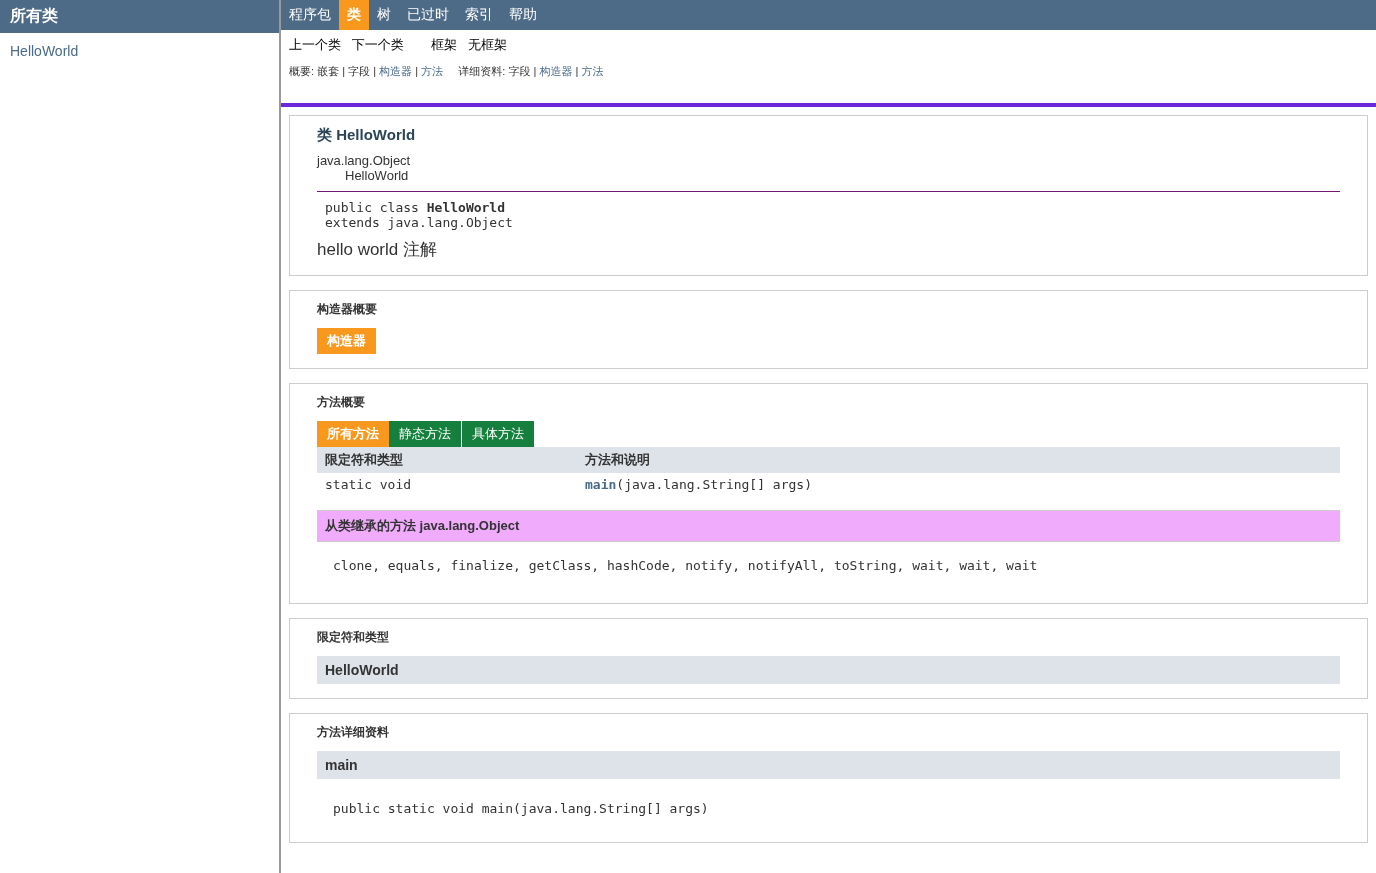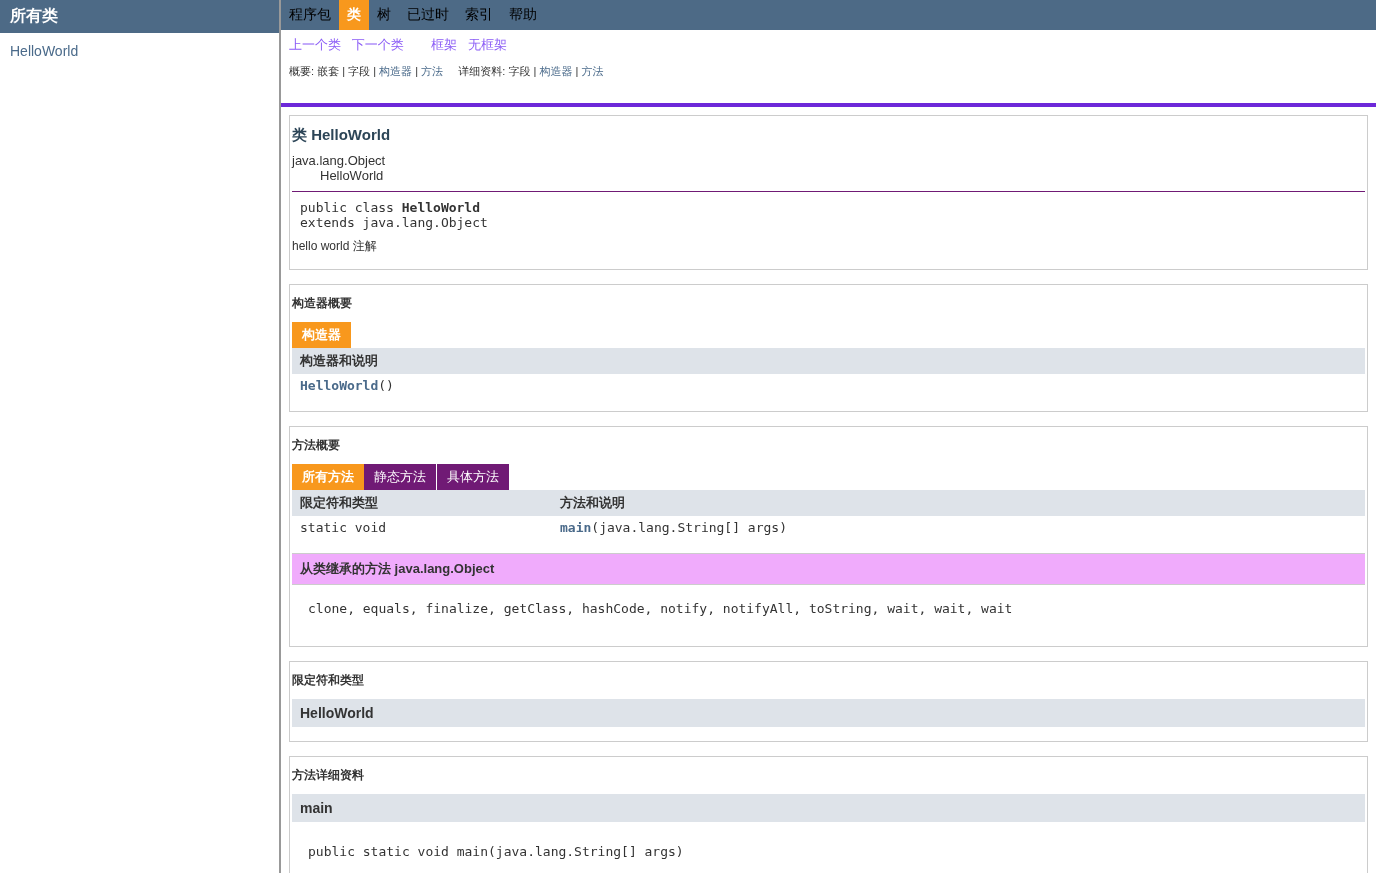--- a/index.html
+++ b/index.html
@@ -5,39 +5,39 @@
   html,body{margin:0;padding:0;height:100%;font-family:Arial,Helvetica,sans-serif;font-size:14px;color:#333;background:#fff}
   .layout{display:flex;height:100%}
   .sidebar{width:279px;border-right:2px solid #999;background:#fff;flex:none}
   .sidebar-header{background:#4d6a86;color:#fff;font-weight:bold;padding:6px 10px;font-size:16px}
   .sidebar-body{padding:10px}
   .sidebar-body a{color:#4a6a8a;text-decoration:none}
   .main{flex:1;overflow-y:auto}
   .navbar{background:#4d6a86;color:#fff;padding:0}
   .navbar ul{list-style:none;margin:0;padding:0;display:flex}
   .navbar li{padding:6px 8px;color:#fff;cursor:pointer;font-size:14px}
-  .navbar li a{color:#000000;text-decoration:none}
+  .navbar li a{color:#ffffff;text-decoration:none}
   .navbar li.active{background:#f8981d;font-weight:bold}
   .subnav{padding:6px 8px;font-size:13px;color:#333}
-  .subnav a{color:#8b5cf6;text-decoration:none;cursor:pointer}
+  .subnav a{color:#000000;text-decoration:none;cursor:pointer}
   .subnav .gap{display:inline-block;width:20px}
   .subnav2{padding:4px 8px 24px;font-size:11px;color:#333;border-bottom:4px solid #6d28d9}
   .subnav2 a{color:#4a6a8a;text-decoration:none;cursor:pointer}
   .content{padding:8px 8px 14px}
-  .section{border:1px solid #ccc;padding:8px 2px 14px;margin-bottom:14px;background:#fff}
+  .section{border:1px solid #ccc;padding:8px 27px 14px;margin-bottom:14px;background:#fff}
   .class-title{color:#2c4557;font-weight:bold;font-size:15px;margin:2px 0 8px}
   .inh{font-size:13px;padding-bottom:8px;border-bottom:1px solid #701a75;}
   .inh .child{padding-left:28px}
   pre, .mono{font-family:"DejaVu Sans Mono",Menlo,Consolas,monospace;font-size:13px;margin:8px;white-space:pre}
-  .annot{margin-top:6px;font-size:12px}
+  .annot{margin-top:6px;font-size:17px}
   .block-title{font-weight:bold;margin:2px 0 10px;font-size:12px}
   .tab-row{display:flex}
   .tab{padding:4px 10px;color:#fff;font-size:13px;cursor:pointer}
   .tab.orange{background:#f8981d;font-weight:bold}
-  .tab.blue{background:#701a75}
+  .tab.blue{background:#15803d}
   .tab.blue + .tab.blue{border-left:1px solid #fff}
   table.summary{width:100%;border-collapse:collapse}
   table.summary th{background:#dee3e9;text-align:left;font-weight:bold;padding:4px 8px;font-size:13px;border:0}
   table.summary td{background:#fff;padding:4px 8px;font-size:13px;border:0;vertical-align:top}
   .code-link{color:#4a6a8a}
   .inherited-head{background:#f0abfc;padding:6px 8px;font-weight:bold;font-size:13px;border:1px solid #ccc;border-left:0;border-right:0;margin-top:14px}
   .inherited-body{padding:8px;font-size:13px}
   .detail-name{background:#dee3e9;padding:6px 8px;font-weight:bold;font-size:14px}
   .detail-sig{padding:14px 8px 4px}
   .sep{color:#333}
@@ -99,30 +99,20 @@
         <pre><span>public class </span><b>HelloWorld</b>
 <span>extends java.lang.Object</span></pre>
         <div class="annot">hello world 注解</div>
       </div>
 
       <div class="section">
         <div class="block-title">构造器概要</div>
         <div class="tab-row">
           <div class="tab orange">构造器</div>
         </div>
-        <table class="summary">
-          <tbody>
-              <tr>
-                <th>构造器和说明</th>
-              </tr>
-          <tr>
-                <td class="mono"><span class="code-link"><a href="#" style="color:#4a6a8a;text-decoration:none;font-weight:bold">HelloWorld</a></span><span>()</span></td>
-              </tr>
-        </tbody>
-          </table>
       </div>
 
       <div class="section">
         <div class="block-title">方法概要</div>
         <div class="tab-row">
           <div class="tab orange">所有方法</div>
           <div class="tab blue">静态方法</div>
           <div class="tab blue">具体方法</div>
         </div>
         <table class="summary">

